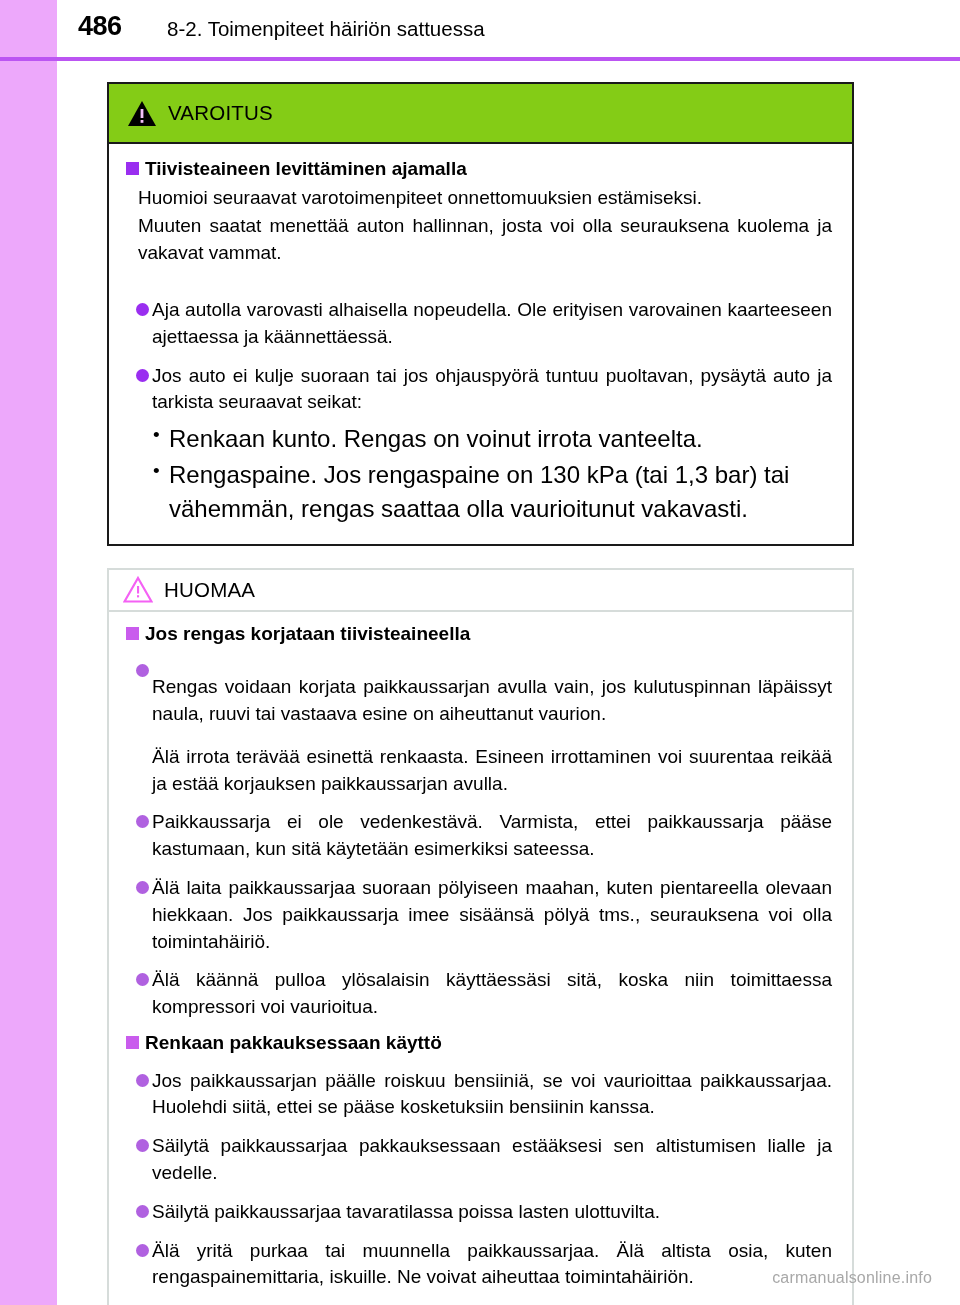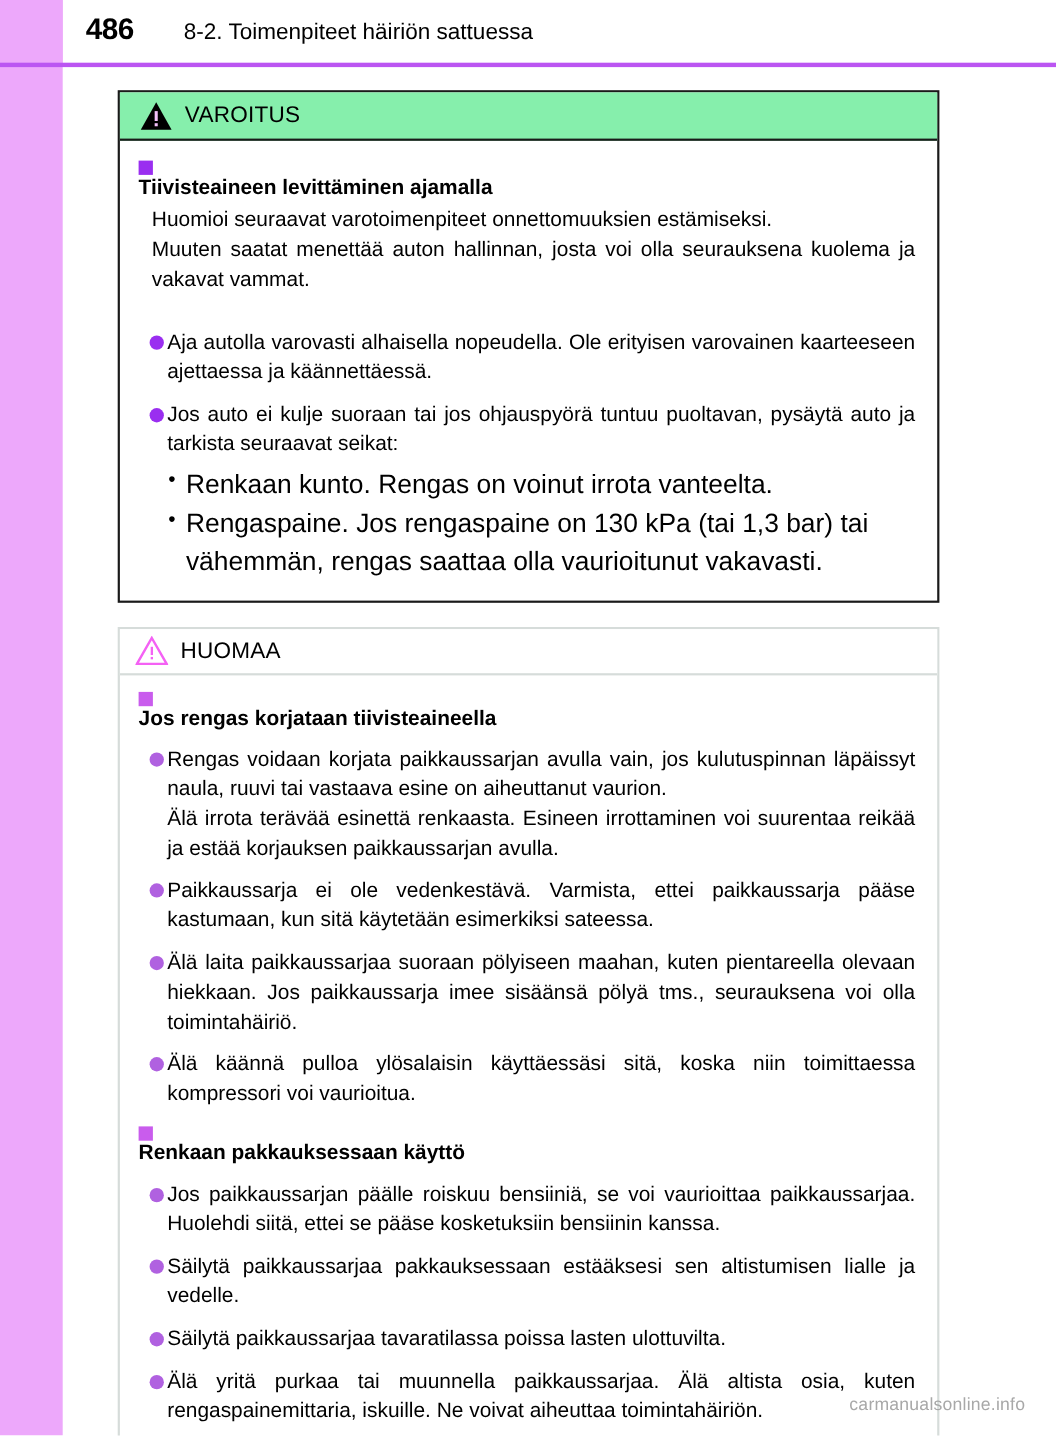--- a/index.html
+++ b/index.html
@@ -75,23 +75,23 @@
     width: 747px;
   }
 
   
   .warn-box {
     border: 2px solid #1a1a1a;
     background: #ffffff;
     box-sizing: border-box;
   }
   .warn-head {
-    background: #86efac;
+    background: #84cc16;
     border-bottom: 2px solid #1a1a1a;
-    height: 44px;
+    height: 60px;
     display: flex;
     align-items: center;
     padding-left: 18px;
     box-sizing: border-box;
   }
   .warn-head .label {
     font-size: 20.5px;
     margin-left: 11px;
     letter-spacing: 0.2px;
   }
@@ -128,21 +128,20 @@
   .tri-solid { display:block; }
   .tri-outline { display:block; }
 
   
   .sq-head {
     font-size: 19px;
     font-weight: bold;
     display: flex;
     align-items: flex-start;
     margin-bottom: 3px;
-    flex-direction: column;
   }
   .sq-marker {
     width: 13px;
     height: 13px;
     background: #9a2ef0;
     flex: 0 0 13px;
     margin-top: 5px;
     margin-right: 6px;
   }
   .sq-marker.light { background: #c95ced; }
@@ -170,21 +169,21 @@
     margin-right: 3px;
   }
   .dot-marker.light { background: #b061e0; }
   .dot-text {
     font-size: 19px;
     line-height: 1.41;
     text-align: justify;
     flex: 1 1 auto;
   }
   .dot-text.ragged { text-align: left; }
-  .dot-text .blk { display: block; }
+  .dot-text .blk { display: block; margin-top: 16px; }
   .dot-text .blk.just { text-align: justify; }
 
   .sub-list {
     margin: 6px 0 0 27px;
   }
   .sub-item {
     display: flex;
     align-items: flex-start;
     margin-top: 2px;
   }

